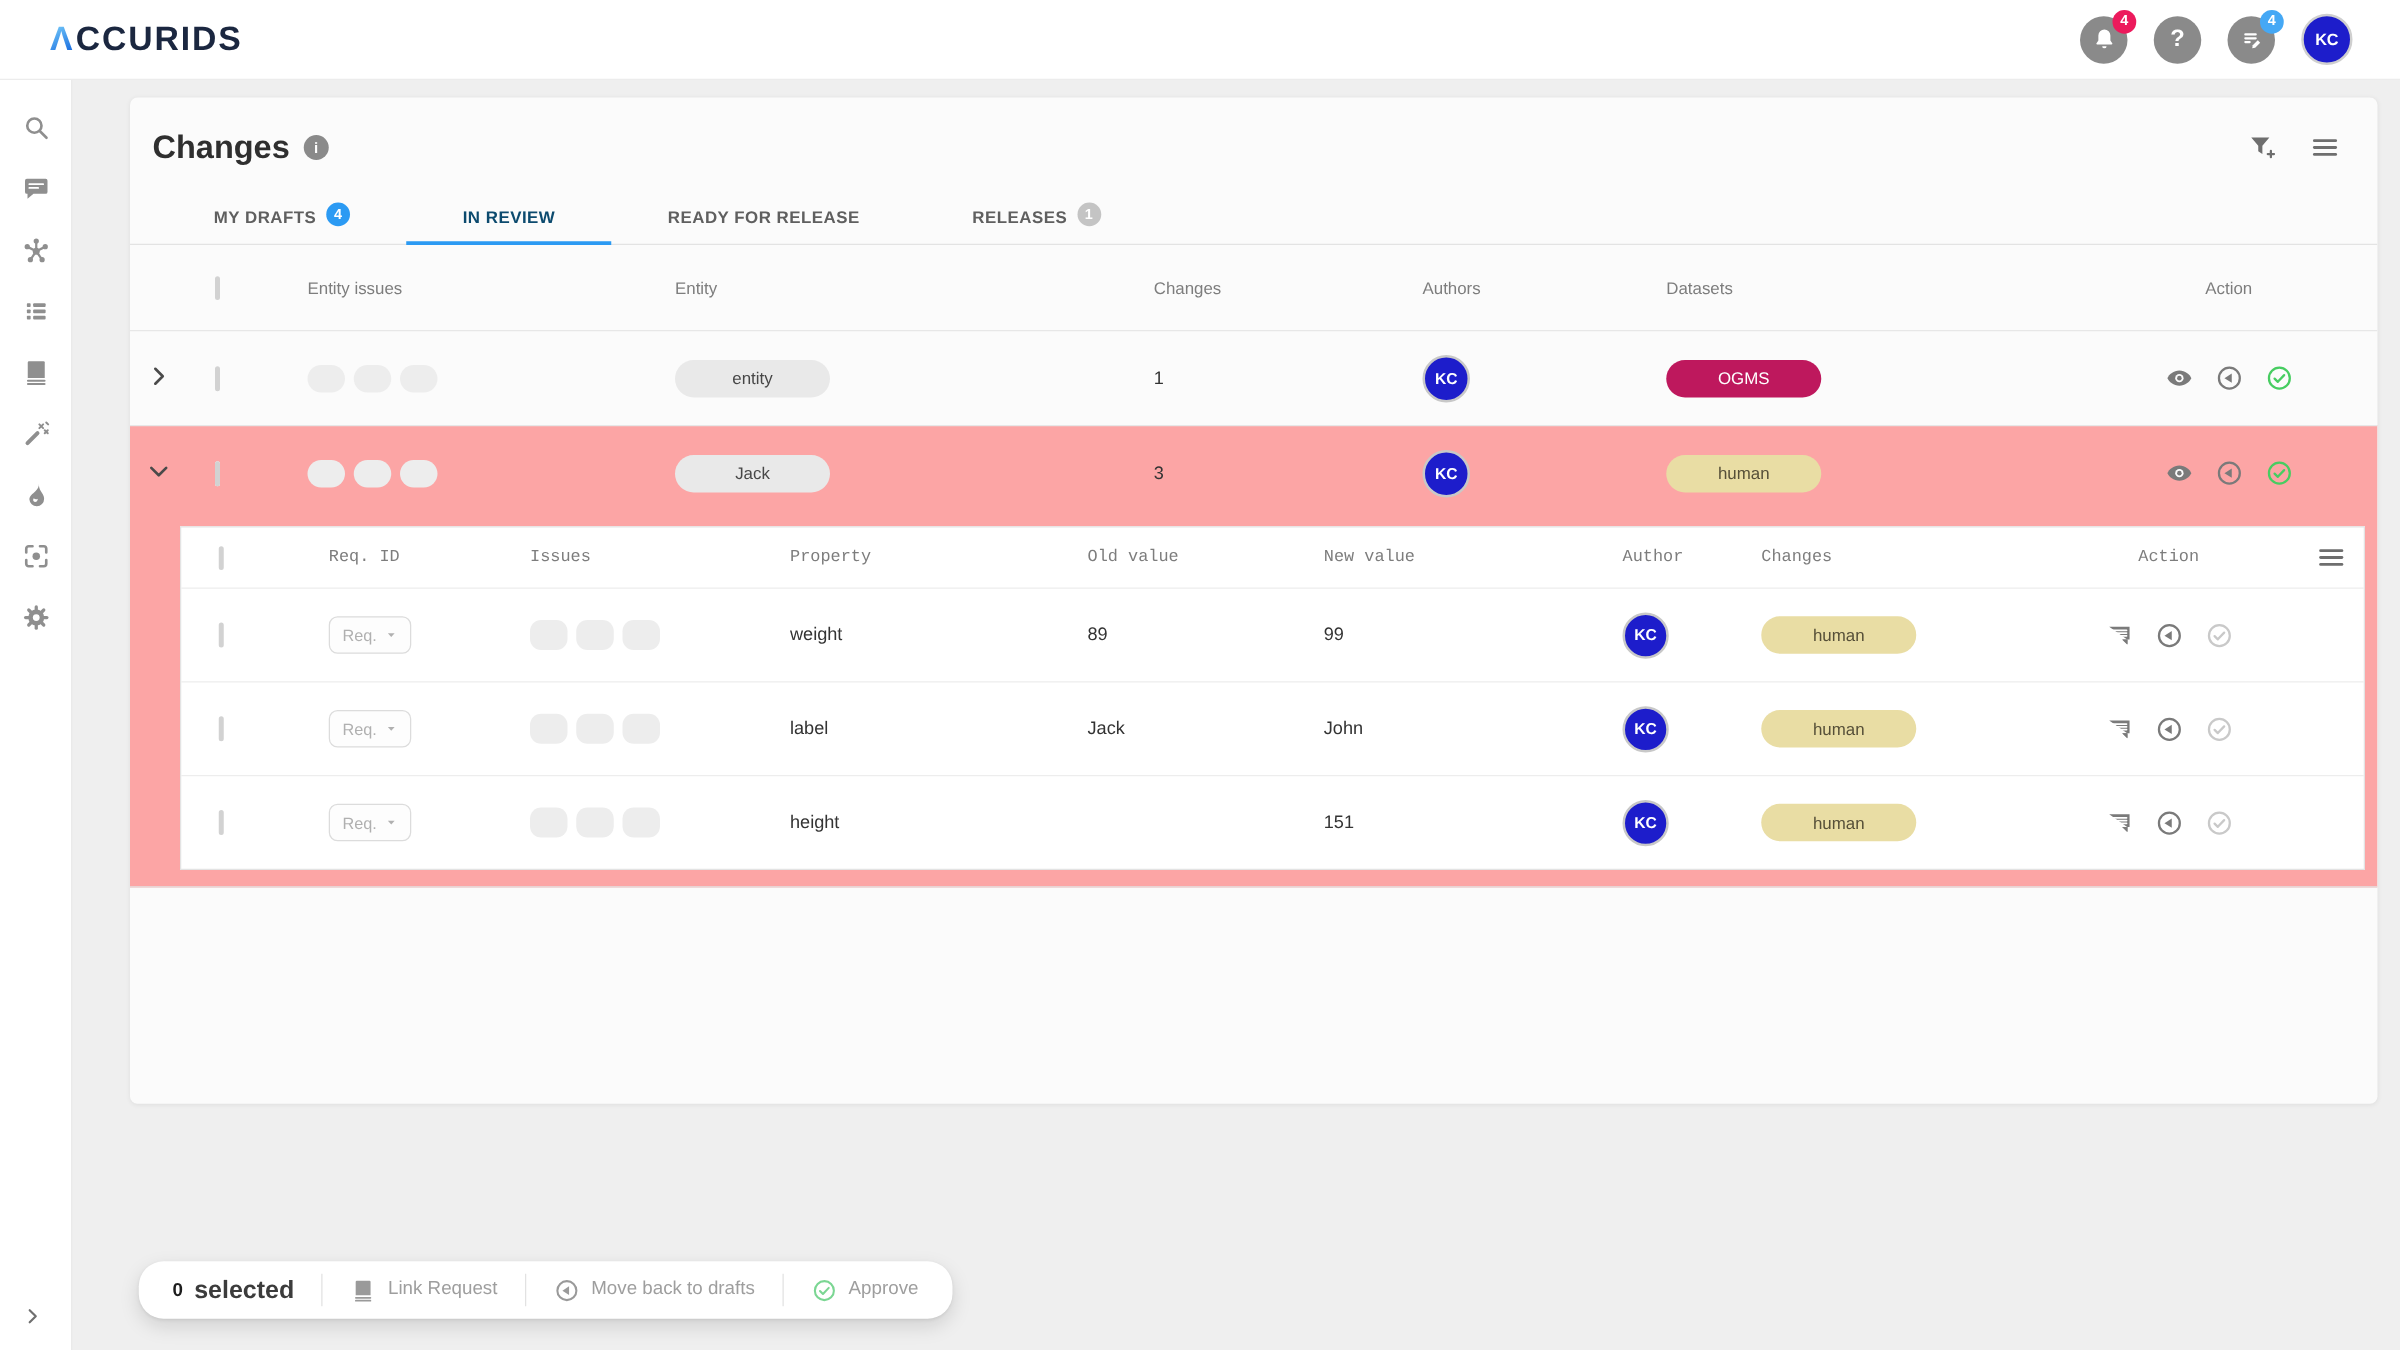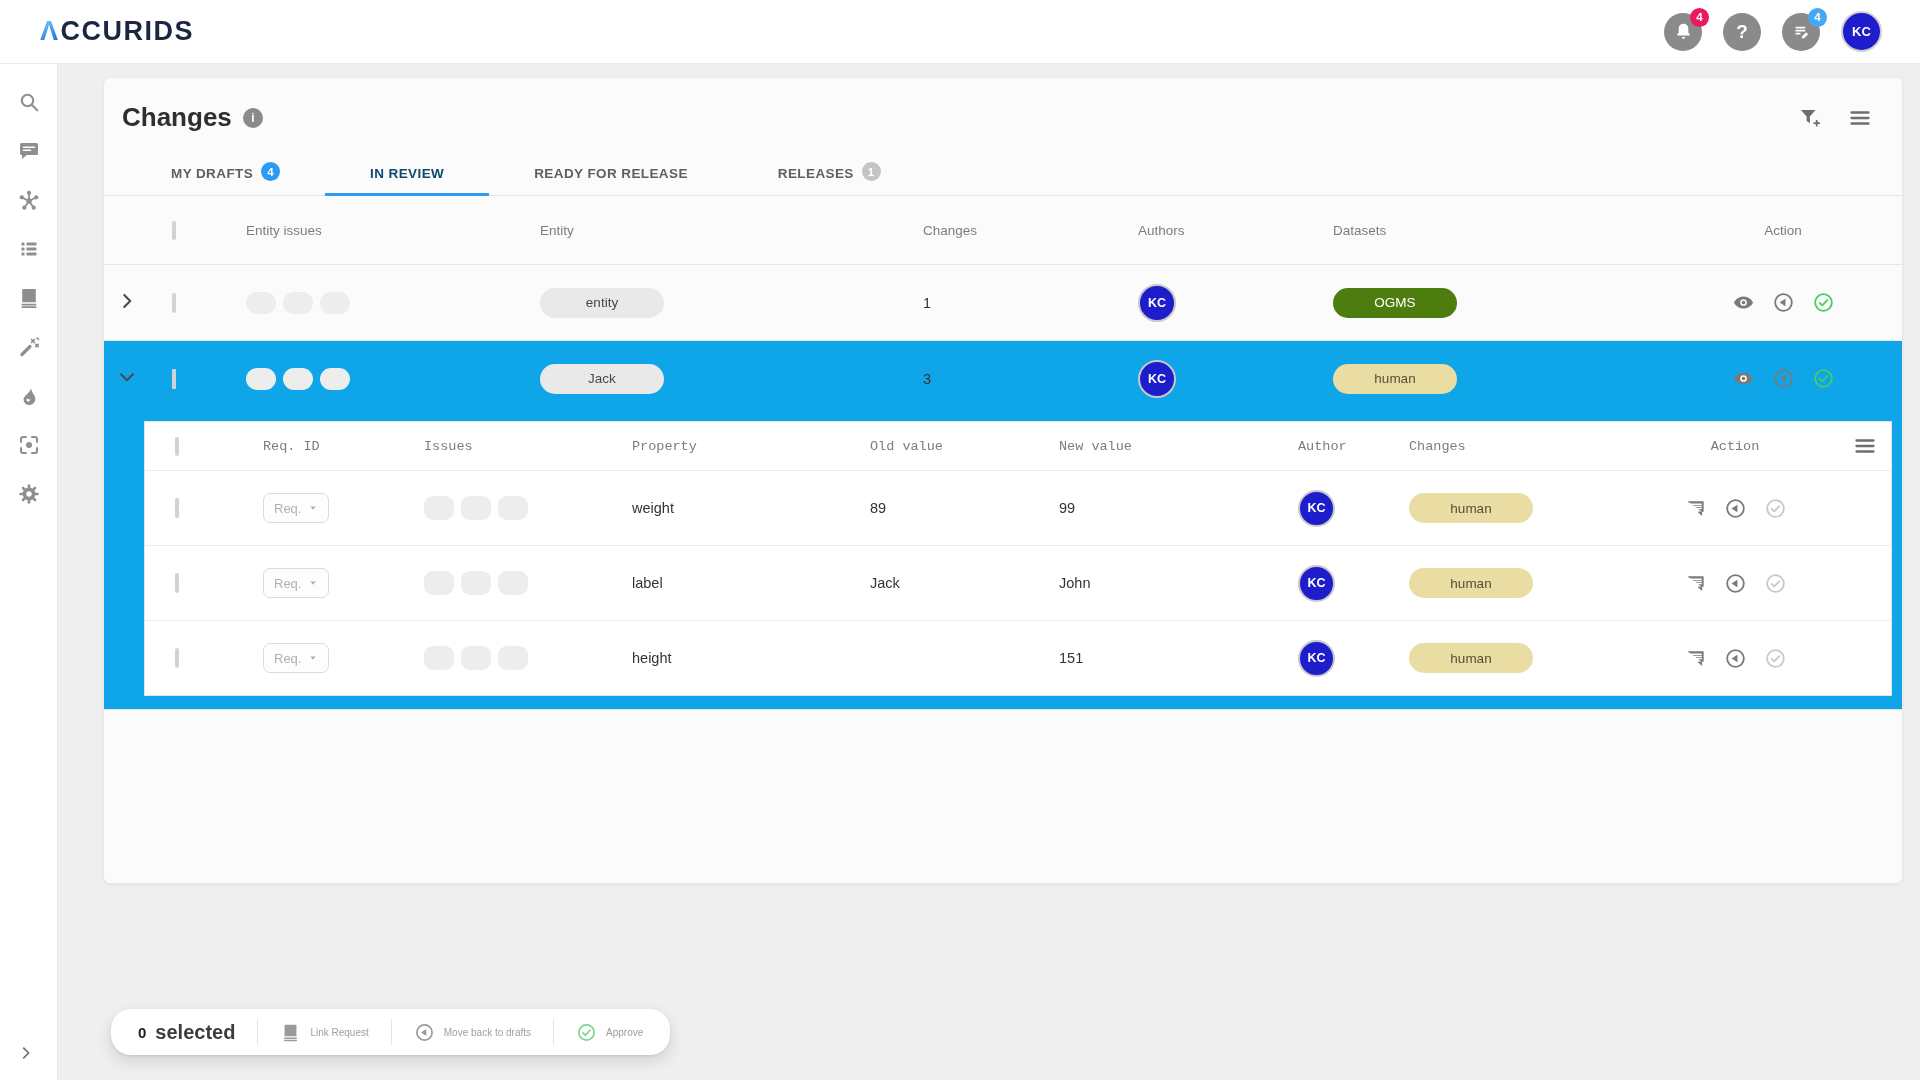--- a/index.html
+++ b/index.html
@@ -63,33 +63,33 @@
   .cell { padding-left:16px; }
   .cell-center { display:flex; justify-content:center; }
   .chev { width:22px; height:22px; color:#4a4a4a; cursor:pointer; margin-left:12px; }
   .chev svg { width:22px; height:22px; }
   .checkbox { width:17px; height:21px; border:2px solid #d2d2d2; border-radius:3px; background:#fff; cursor:pointer; margin-left:20px; }
   .placeholders { display:flex; gap:7px; padding-left:16px; }
   .ph { width:30px; height:22px; border-radius:11px; background:#ededed; }
   .pill { display:inline-flex; align-items:center; justify-content:center; min-width:124px; height:30px;
     border-radius:15px; padding:0 18px; font-size:13.5px; cursor:pointer; }
   .pill.gray { background:#e9e9e9; color:#474747; }
-  .pill.blue { background:#4d7c0f; color:#fff; }
+  .pill.blue { background:#be185d; color:#fff; }
   .pill.tan { background:#e9dda4; color:#564f38; }
   .avatar { width:38px; height:38px; border-radius:50%; background:#1d1dcb; border:2px solid #c8c8c8;
     color:#fff; font-size:12.5px; font-weight:700; display:flex; align-items:center; justify-content:center; margin-left:16px; }
   .actions { display:flex; align-items:center; justify-content:center; gap:17px; }
   .act { width:23px; height:23px; cursor:pointer; }
   .act svg { width:23px; height:23px; }
   .c-gray { color:#7a7a7a; }
   .c-green { color:#47cd61; }
   .c-light { color:#cicici; color:#c9c9c9; }
 
   
-  .expanded { background:#0ea5e9; border-bottom:1px solid #e2e2e2; padding-bottom:13px; }
+  .expanded { background:#fca5a5; border-bottom:1px solid #e2e2e2; padding-bottom:13px; }
   .subtable { margin:5px 10px 0 40px; background:#fff; border:1px solid #e3e3e3; }
   .s-head, .s-row { display:grid; grid-template-columns:102px 161px 208px 238px 189px 239px 111px 192px 300px; align-items:center; }
   .s-head { height:48px; color:#7d7d7d; font-size:13.5px; position:relative;font-family:Liberation Mono, monospace; }
   .s-row { height:75px; border-top:1px solid #ededed; font-size:14.5px; color:#333; }
   .s-menu { position:absolute; right:14px; top:12px; width:24px; height:24px; color:#6e6e6e; cursor:pointer; }
   .s-menu svg { width:24px; height:24px; }
   .req-chip { margin-left:16px; display:inline-flex; align-items:center; gap:7px; height:30px; padding:0 10px;
     border:1px solid #dcdcdc; border-radius:7px; background:#fdfdfd; color:#b0b0b0; font-size:13px; cursor:pointer; }
   .req-chip svg { width:10px; height:10px; }
   .ph-sq { width:30px; height:24px; border-radius:9px; background:#ededed; }
@@ -98,21 +98,21 @@
   .end-text { text-align:center; margin-top:70px; font-size:14.5px; color:#757575; }
 
   
   .bottom-bar { position:absolute; left:111px; top:1009px; height:46px; background:#fff; border-radius:20px;
     display:flex; align-items:center; padding:0 27px; gap:22px; z-index:40;
     box-shadow:0 6px 16px rgba(0,0,0,.13), 0 1px 3px rgba(0,0,0,.08); }
   .sel-group { display:flex; align-items:center; gap:9px; }
   .sel-count { font-size:15px; font-weight:700; color:#1d1d1d; }
   .sel-label { font-size:20px; font-weight:600; color:#3c3c3c; }
   .bar-div { width:1px; height:26px; background:#e2e2e2; }
-  .bar-btn { display:flex; align-items:center; gap:9px; font-size:10px; color:#9e9e9e; cursor:pointer; }
+  .bar-btn { display:flex; gap:9px; font-size:15px; color:#9e9e9e; cursor:pointer; }
   .bar-btn svg { width:21px; height:21px; }
   .bar-btn .gicon { color:#9a9a9a; }
   .bar-btn .green { color:#7bd693; }
 </style>
 </head>
 <body>
 
 <svg width="0" height="0" style="position:absolute">
   <defs>
     <symbol id="i-bell" viewBox="0 0 24 24">

